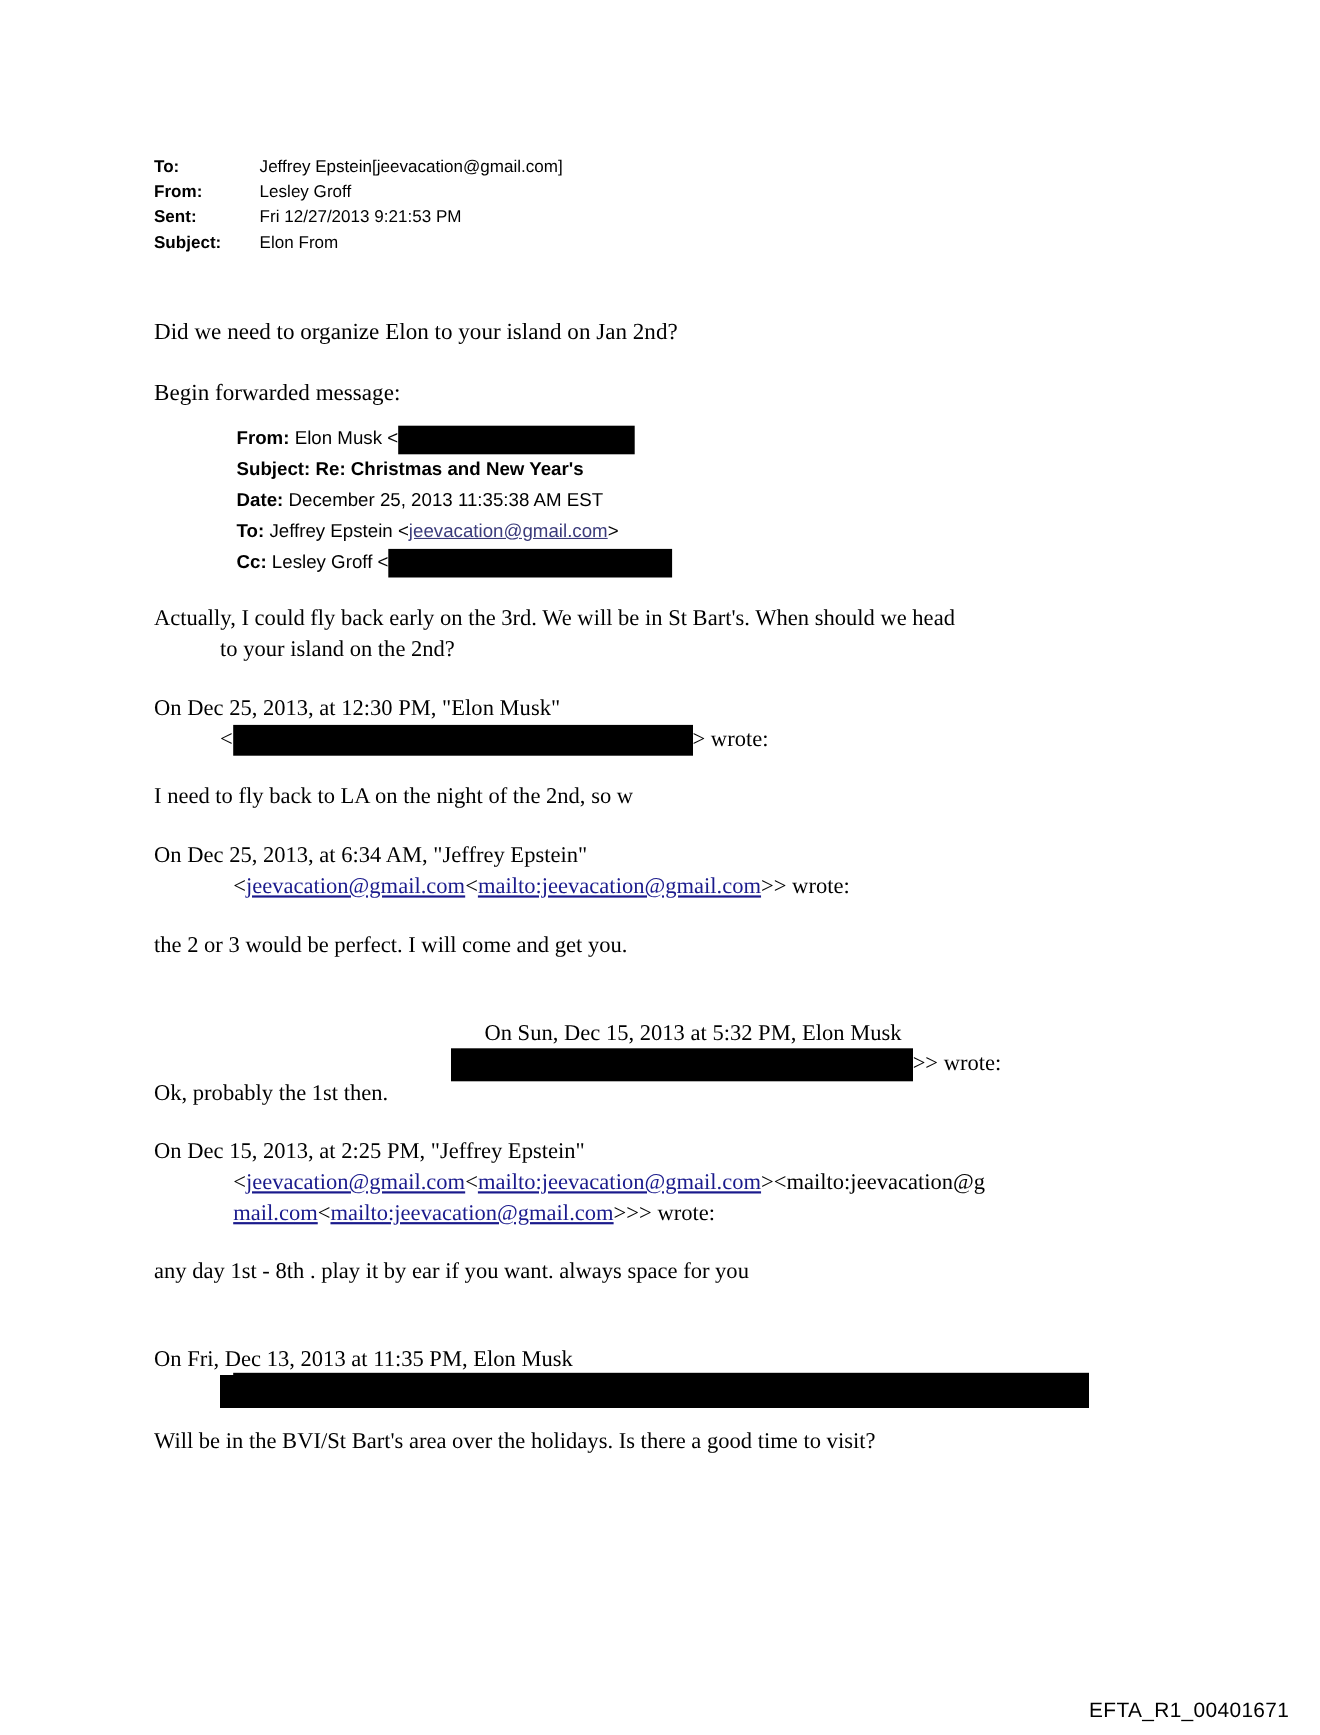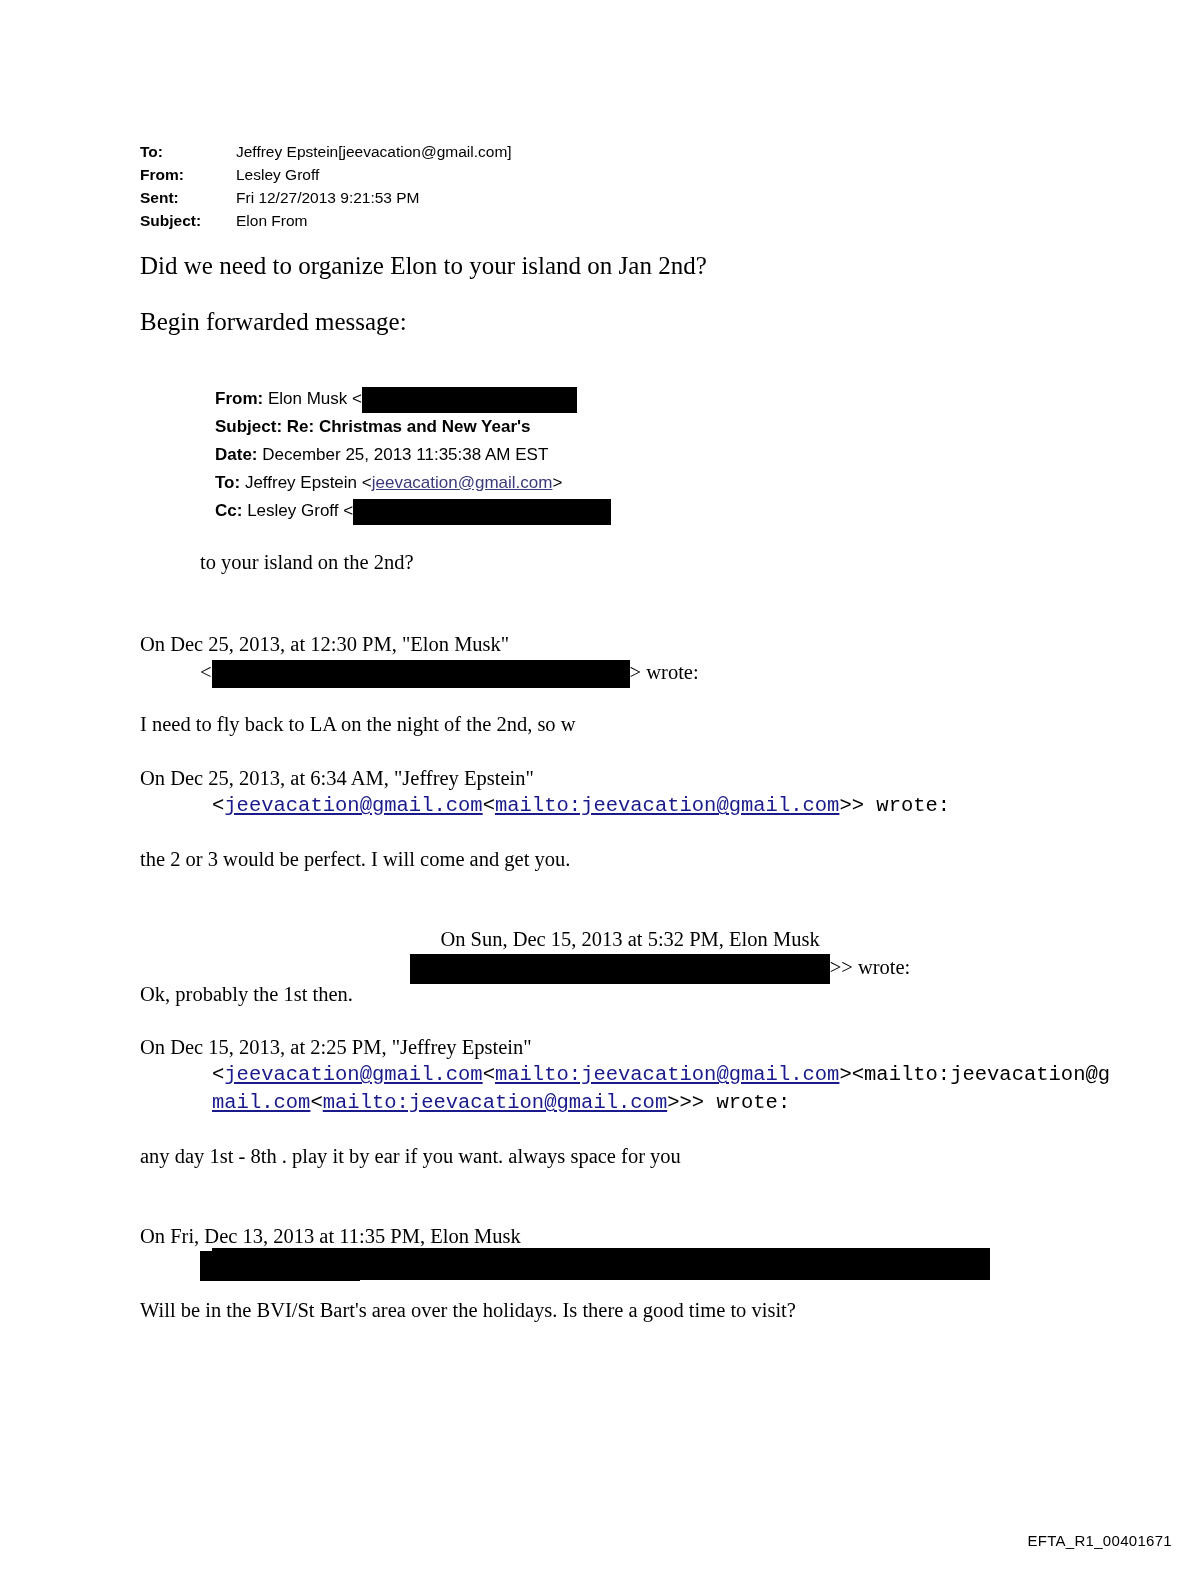--- a/index.html
+++ b/index.html
@@ -46,22 +46,23 @@
     flex: 1 1 auto;
     white-space: nowrap;
   }
 
   
   .body-text {
     position: absolute;
     left: 140px;
     width: 960px;
     font-family: "Liberation Serif", serif;
-    font-size: 25px;
+    font-size: 21px;
     line-height: 27px;
+    margin-top: 36px;
   }
   .p1 { top: 252px; }
   .p2 { top: 308px; }
 
   
   .fwd-hdr {
     position: absolute;
     left: 215px;
     top: 385px;
     width: 860px;
@@ -102,30 +103,29 @@
     font-size: 20.5px;
     line-height: 28px;
   }
   .indent {
     display: block;
     padding-left: 60px;
   }
   .indent2 {
     display: block;
     padding-left: 72px;
-    font-family: Liberation Mono, monospace;
   }
 
   
   .footer {
     position: absolute;
     right: 28px;
-    bottom: 28px;
+    bottom: 10px;
     font-family: "Liberation Sans", sans-serif;
-    font-size: 15px;
+    font-size: 19px;
     letter-spacing: 0.3px;
     color: #000;
   }
 </style>
 </head>
 <body>
 
 <div class="page">
 
   <div class="hdr">
@@ -167,20 +167,21 @@
       <span class="lbl">To:</span>
       <span>Jeffrey Epstein &lt;</span><span class="lnk-grey">jeevacation@gmail.com</span><span>&gt;</span>
     </div>
     <div class="line">
       <span class="lbl">Cc:</span>
       <span>Lesley Groff &lt;</span><span class="redact" style="width:258px;height:26px;"></span>
     </div>
   </div>
 
   <div class="blk" style="top:548px;">
+    <span>Actually, I could fly back early on the 3rd. We will be in St Bart's. When should we head</span>
     <span class="indent">to your island on the 2nd?</span>
   </div>
 
   <div class="blk" style="top:630px;">
     <span>On Dec 25, 2013, at 12:30 PM, "Elon Musk"</span>
     <span class="indent"><span>&lt;</span><span class="redact" style="width:418px;height:28px;"></span><span>&gt; wrote:</span></span>
   </div>
 
   <div class="blk" style="top:710px;">I need to fly back to LA on the night of the 2nd, so w</div>
 

